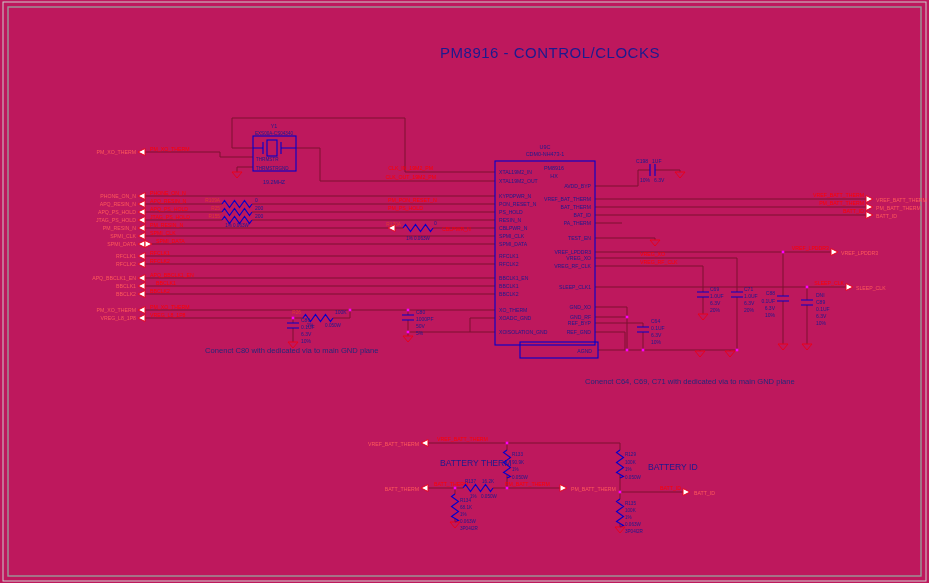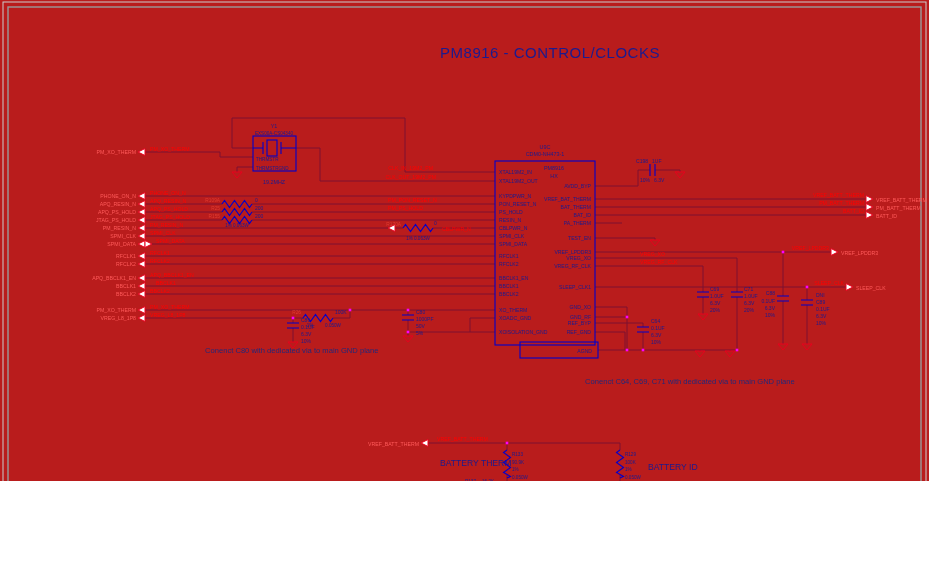--- a/index.html
+++ b/index.html
@@ -1,16 +1,16 @@
 <!DOCTYPE html>
 <html><head>
 <meta charset="utf-8">
 <style>
   html,body{margin:0;padding:0;background:#fff;}
-  .page{position:relative;width:929px;height:481px;background:#b91c1c;overflow:hidden;}
+  .page{position:relative;width:929px;height:583px;background:#be185d;overflow:hidden;}
   svg text{font-family:"Liberation Sans", sans-serif;}
   .t-title{fill:#1b1b8f;font-size:15px;letter-spacing:.5px;}
   .t-ic{fill:#1b1b8f;font-size:5.4px;}
   .t-pin{fill:#1b1b8f;font-size:5.1px;}
   .t-val{fill:#1b1b8f;font-size:5px;}
   .t-tiny{fill:#1b1b8f;font-size:4.6px;}
   .t-ref{fill:#e03c31;font-size:4.8px;}
   .t-net{fill:#ff0000;font-size:5.2px;}
   .t-port{fill:#ff5a5a;font-size:5.2px;}
   .t-note{fill:#23297a;font-size:7.6px;}

